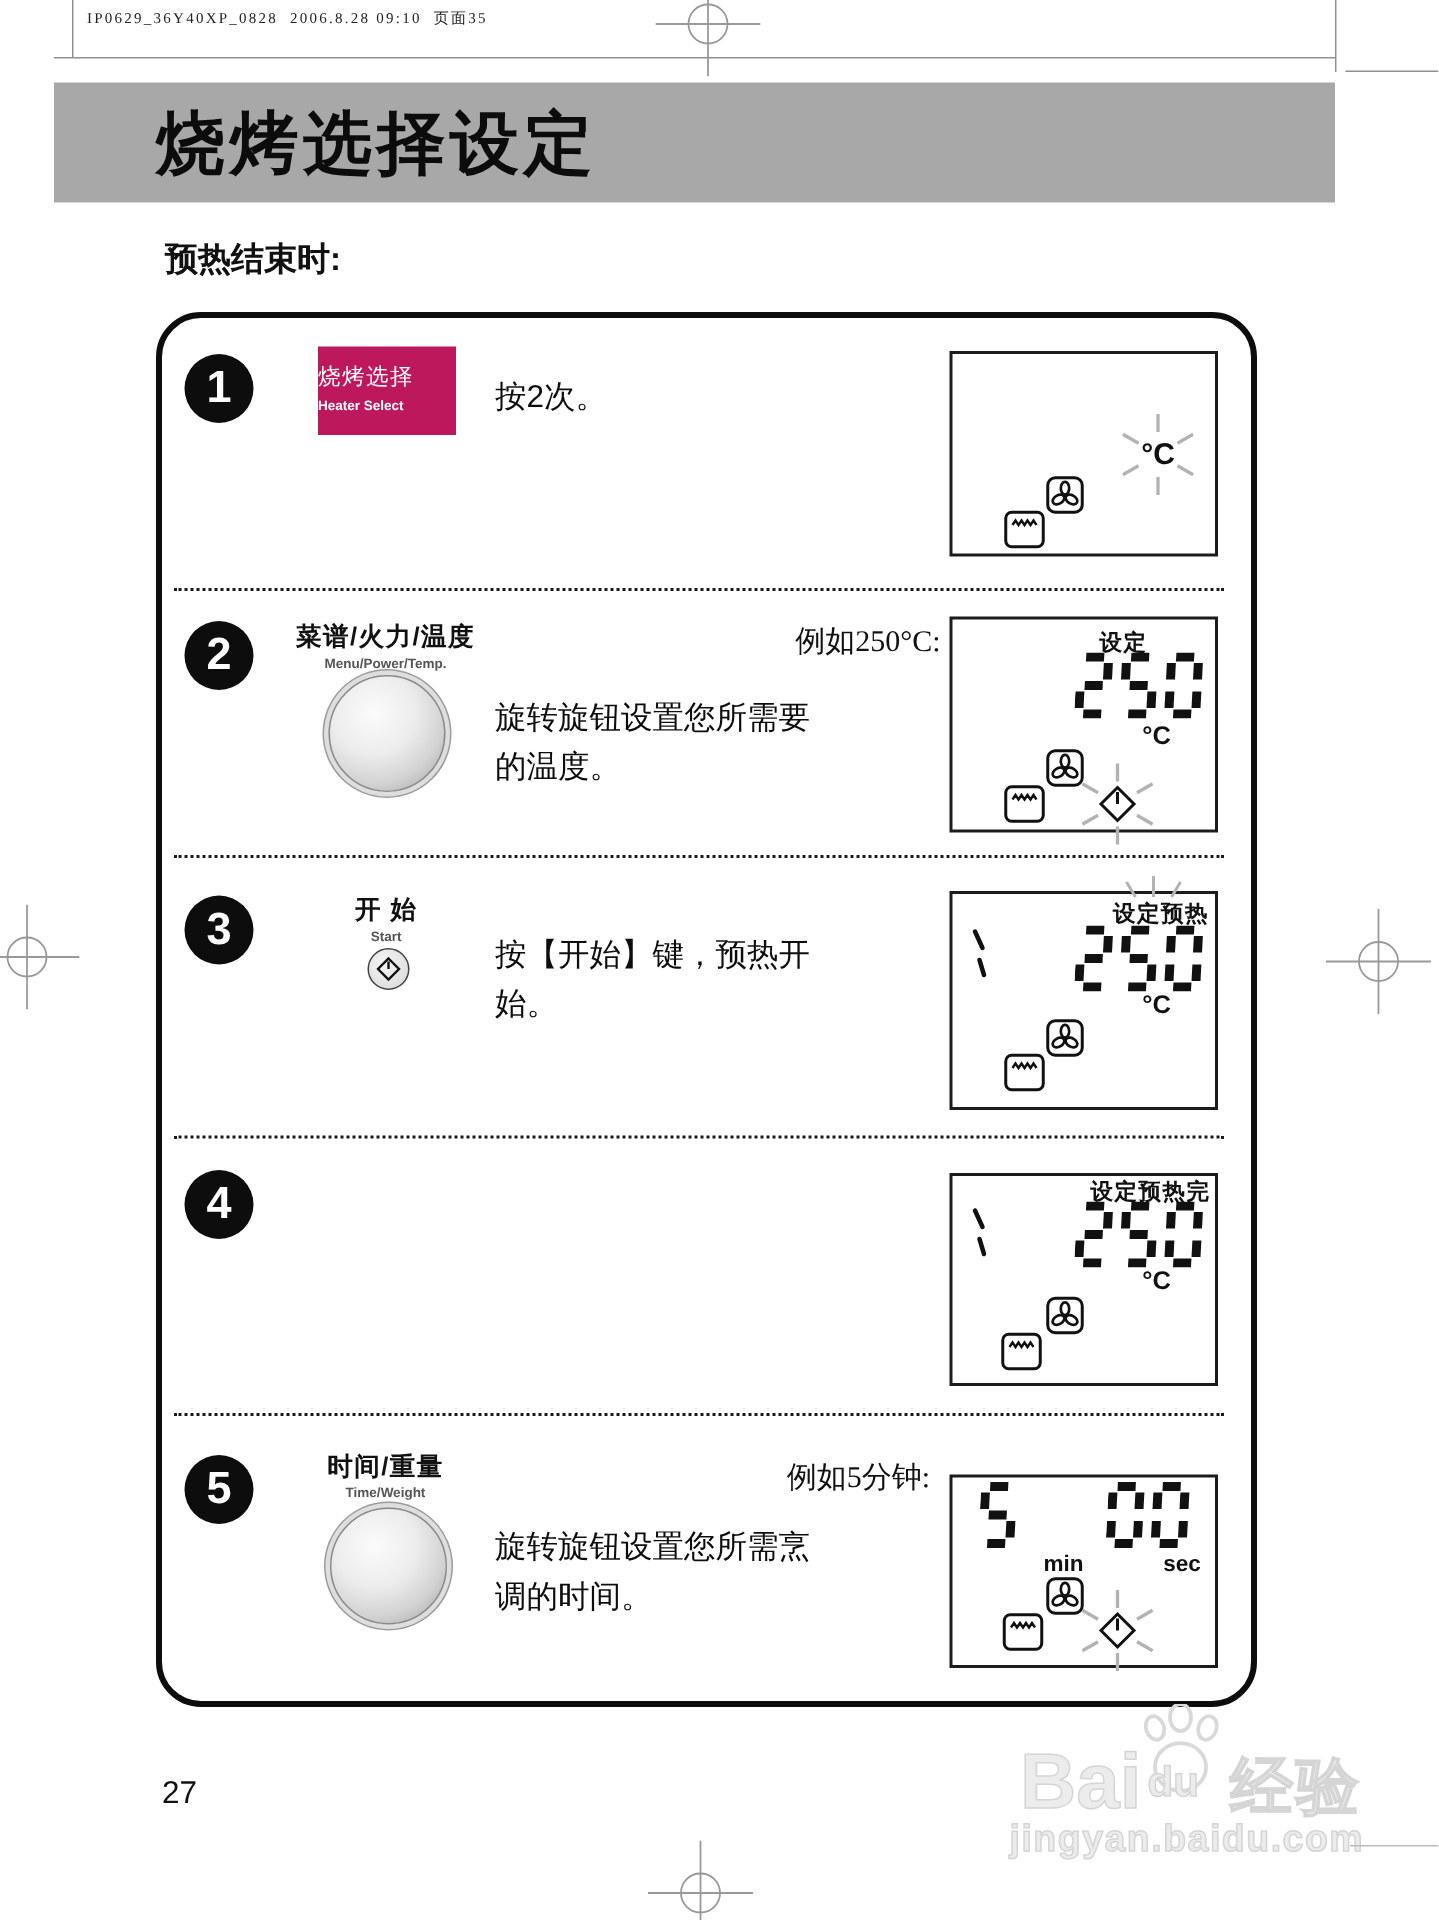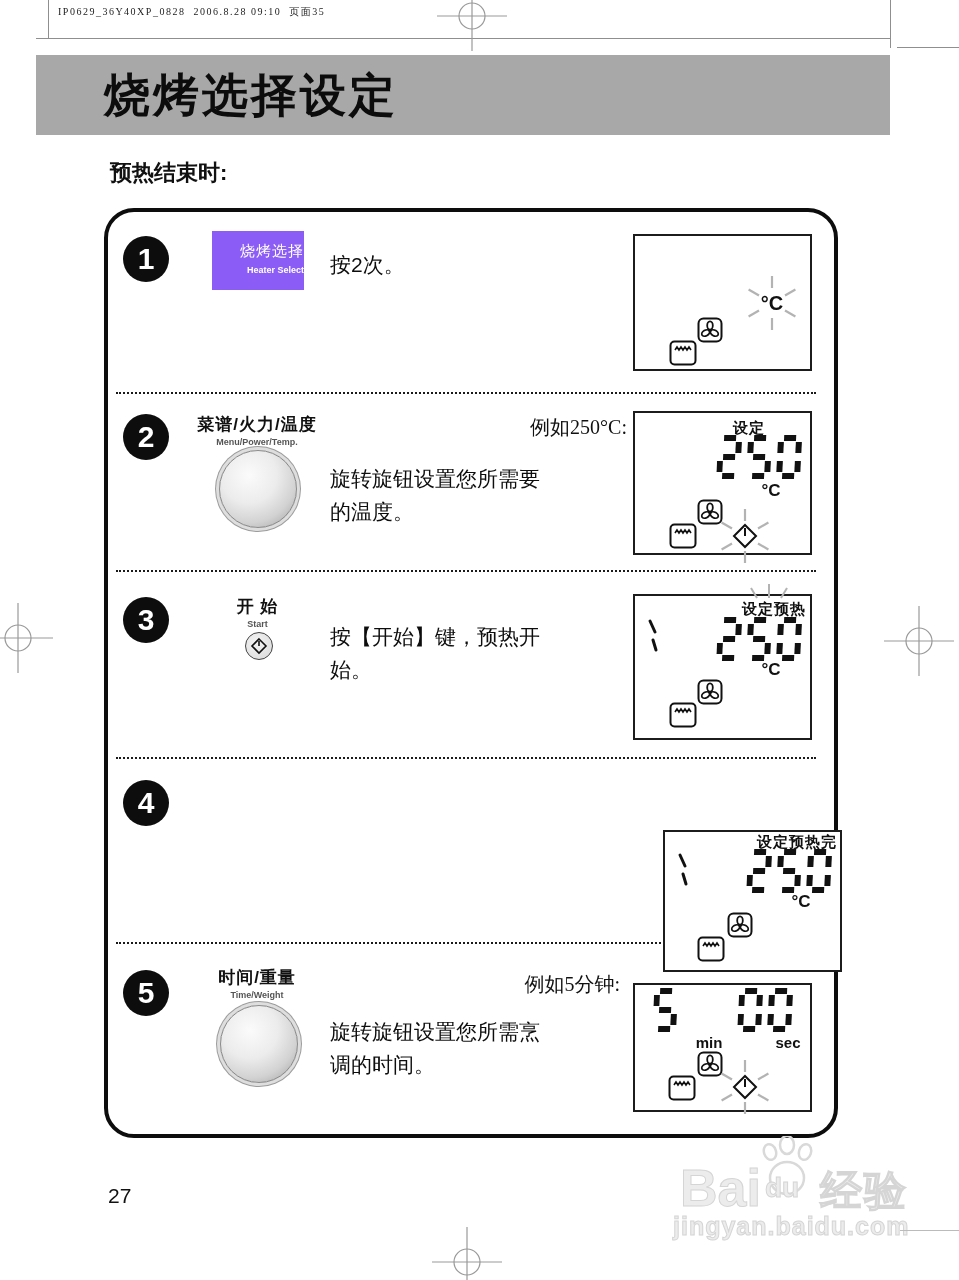--- a/index.html
+++ b/index.html
@@ -9,21 +9,21 @@
   .print-header{font-family:"Liberation Serif","DejaVu Serif",serif;font-size:10px;
         letter-spacing:1.5px;white-space:pre;color:#222;}
   .regline{background:#8f8f8f;}
   .title-bar{background:#a8a8a8;}
   .title-text{font-size:46px;font-weight:900;letter-spacing:3px;line-height:80px;color:#0c0c0c;}
   .subtitle{font-size:22px;font-weight:bold;}
   .main-box{border:4px solid #0d0d0d;border-radius:30px;background:#fff;}
   .sep{border-top:2px dotted #1a1a1a;height:0;}
   .step-circle{width:46px;height:46px;border-radius:50%;background:#0d0d0d;color:#fff;
         font-size:30px;font-weight:bold;text-align:center;line-height:46px;}
-  .hs-button{background:#8b5cf6;color:#fff;text-align:right;}
+  .hs-button{background:#be185d;color:#fff;text-align:left;}
   .hs-cn{font-size:15px;padding-top:11px;letter-spacing:1px;}
   .hs-en{font-size:9px;font-weight:bold;margin-top:4px;}
   .instruction{font-size:21px;line-height:33px;white-space:pre-line;color:#0d0d0d;}
   .example{font-family:"Liberation Serif","DejaVu Serif",serif;font-size:20px;text-align:right;}
   .ctrl-label-cn{font-size:17px;font-weight:bold;text-align:center;letter-spacing:1px;}
   .ctrl-label-en{font-size:9px;font-weight:bold;color:#555;text-align:center;margin-top:1px;}
   .knob{width:76px;height:76px;border-radius:50%;
         background:radial-gradient(circle at 38% 32%,#fbfbfb 0%,#ececec 40%,#d2d2d2 68%,#9a9a9a 100%);
         border:1px solid #8a8a8a;box-shadow:0 0 0 3px #dedede,0 0 0 4px #9c9c9c;}
   .start-btn{width:26px;height:26px;border-radius:50%;border:1.5px solid #444;
@@ -248,21 +248,21 @@
         </g>
       <circle cx="13" cy="13.5" r="1.6" fill="#111"></circle>
     </svg>
     <svg class="abs" style="left:34px;top:106px;" width="28" height="26">
       <rect x="1.5" y="1.5" width="25" height="23" rx="4" fill="none" stroke="#111" stroke-width="2"></rect>
       <polyline points="6,10 8,7 10,10 12,7 14,10 16,7 18,10 20,7 22,10" fill="none" stroke="#111" stroke-width="1.6"></polyline>
     </svg>
   </div>
 
 
-  <div class="display" style="left:663px;top:782px;width:175px;height:138px;margin-top:48px;">
+  <div class="display" style="left:633px;top:782px;width:175px;height:138px;">
     <div class="abs disp-label" style="right:3px;top:1px;">设定预热完</div>
     <div class="abs sevenseg" style="left:82px;top:17px;"><svg width="86" height="44" viewBox="0 0 86 44">
           <g stroke="#111" stroke-width="6">
             <line x1="6" y1="3" x2="18" y2="3"></line>
             <line x1="21" y1="7" x2="21" y2="18"></line>
             <line x1="6" y1="22" x2="18" y2="22"></line>
             <line x1="3" y1="26" x2="3" y2="37"></line>
             <line x1="6" y1="41" x2="18" y2="41"></line>
             <line x1="36" y1="3" x2="48" y2="3"></line>
             <line x1="33" y1="7" x2="33" y2="18"></line>

